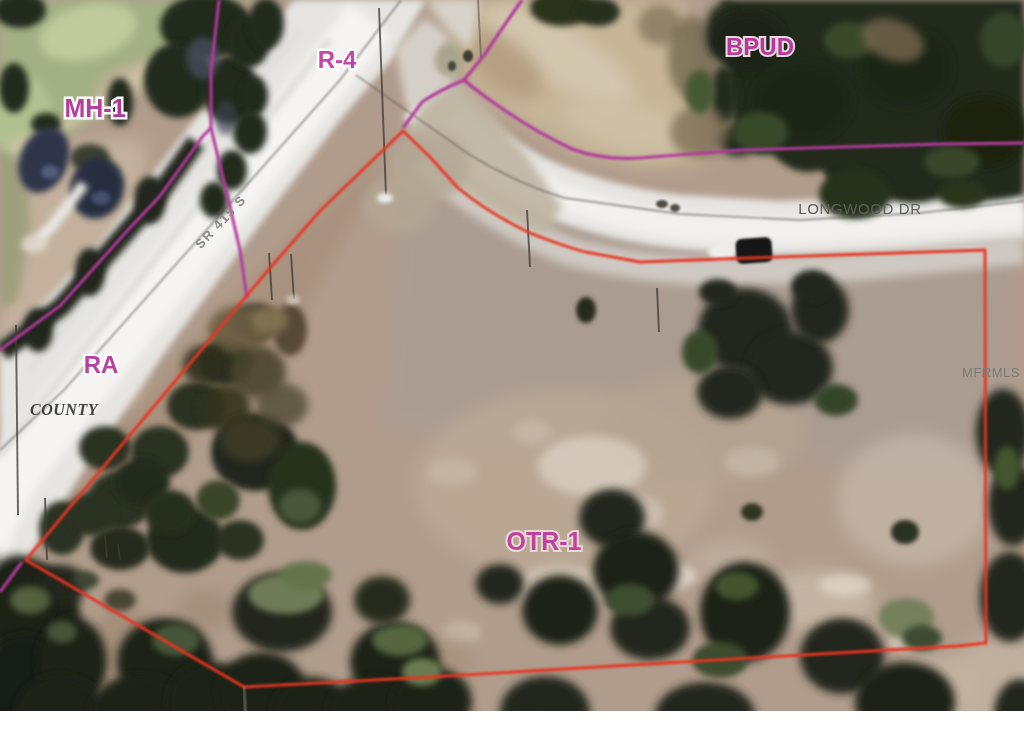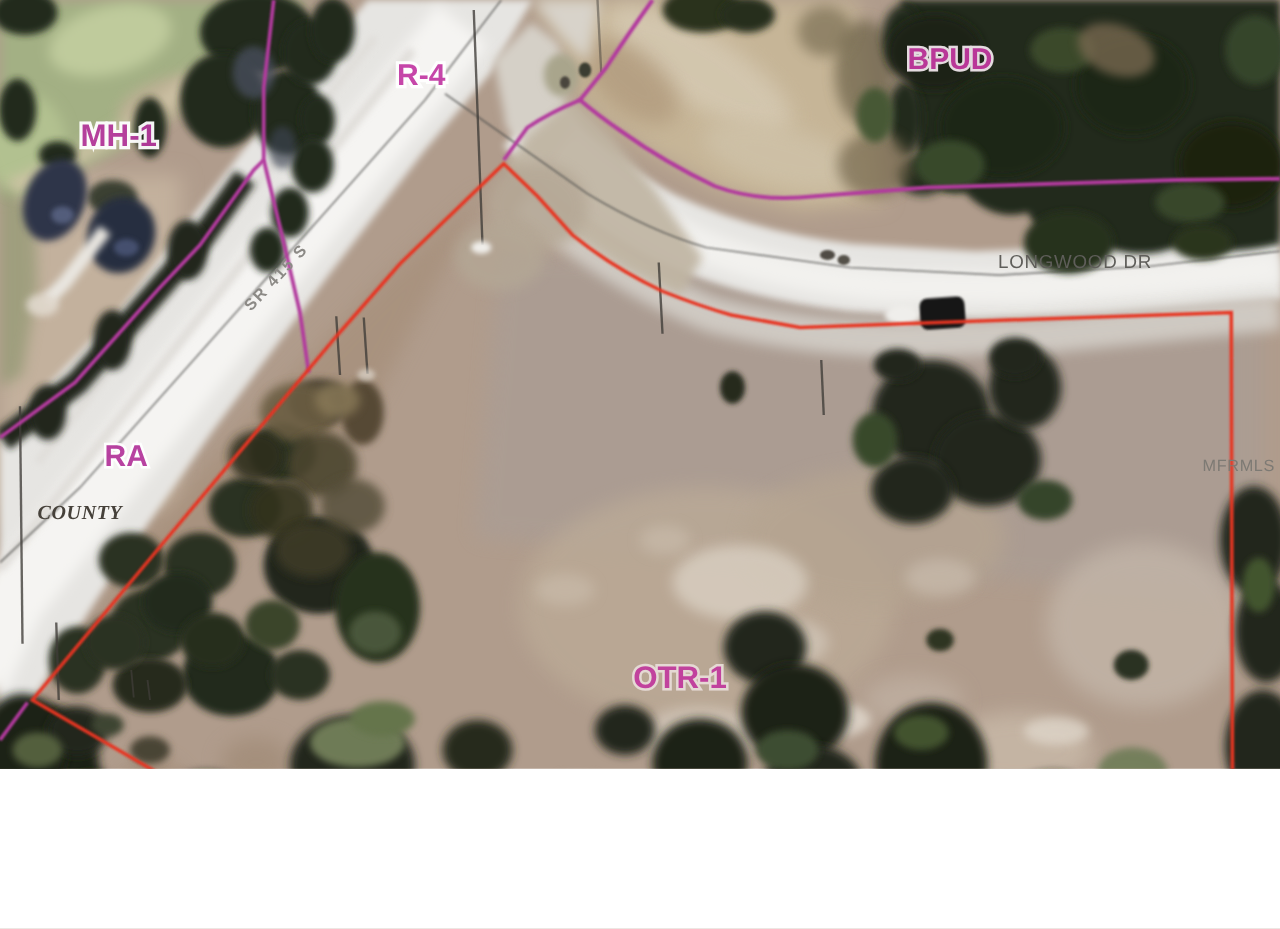--- a/index.html
+++ b/index.html
@@ -1,16 +1,16 @@
 <!DOCTYPE html>
 <html><head>
 <meta charset="utf-8">
 <style>
 html,body{margin:0;padding:0;background:#fff}
-#wrap{position:relative;width:1024px;height:615px;overflow:hidden;font-family:"Liberation Sans",sans-serif}
+#wrap{position:relative;width:1024px;height:711px;overflow:hidden;font-family:"Liberation Sans",sans-serif}
 </style>
 </head>
 <body>
 <div id="wrap">
 <svg width="1024" height="743" viewBox="0 0 1024 743">
 <defs>
 <filter id="b1" x="-30%" y="-30%" width="160%" height="160%">
           <feGaussianBlur stdDeviation="1"></feGaussianBlur>
         </filter>
 <filter id="b2" x="-30%" y="-30%" width="160%" height="160%">

